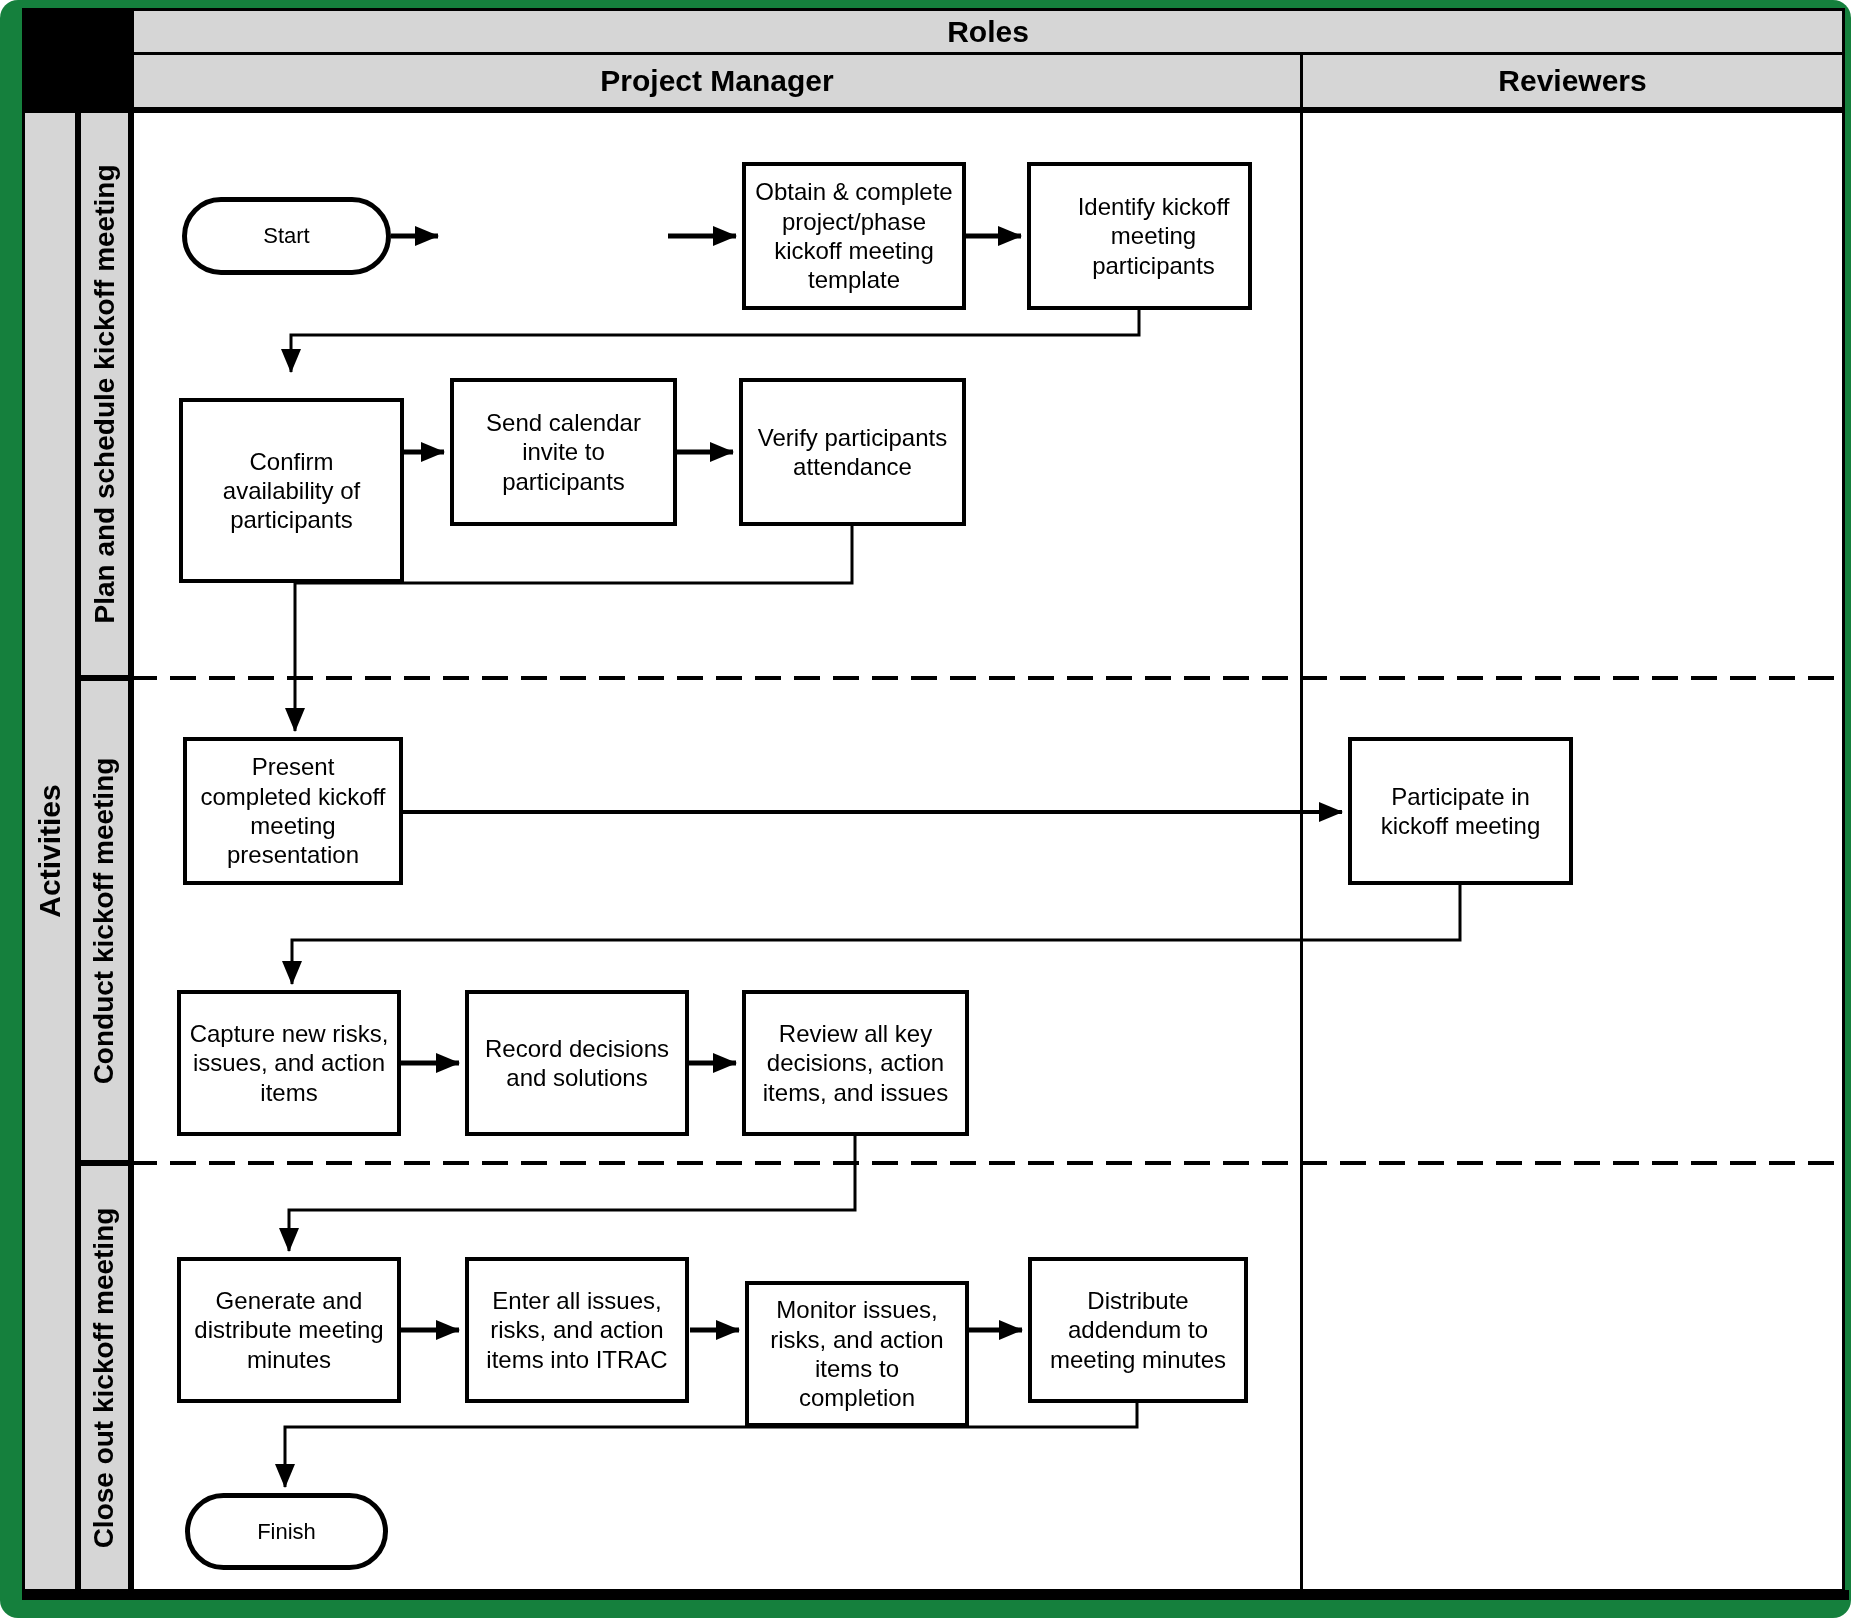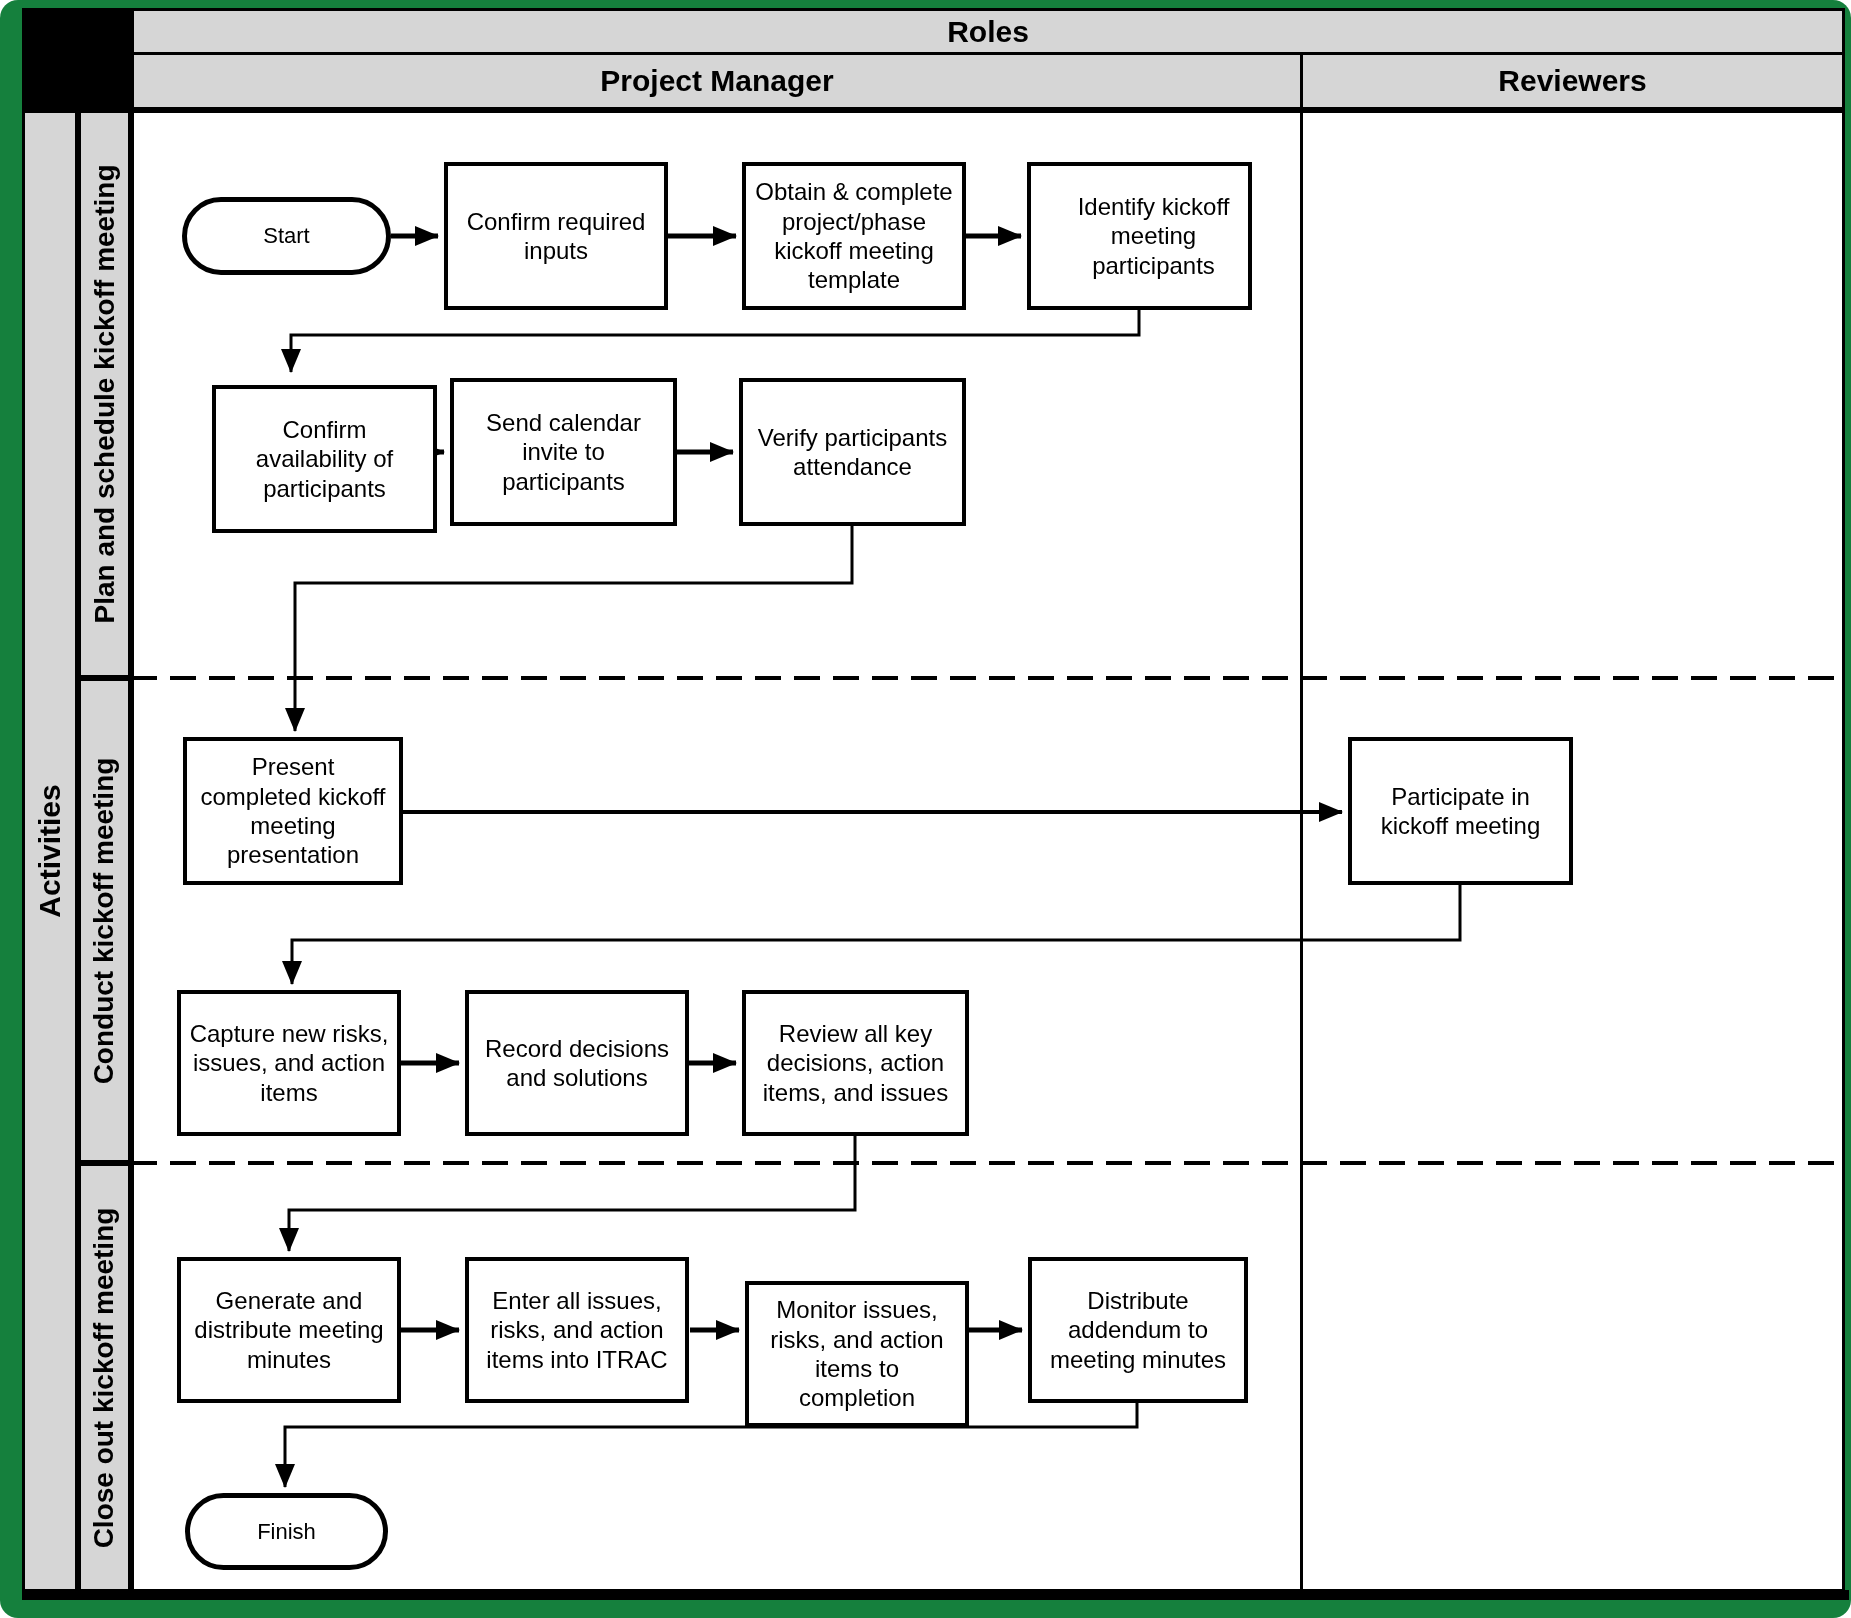--- a/index.html
+++ b/index.html
@@ -94,25 +94,24 @@
       <path d="M852 526 V583 H295 V731" marker-end="url(#arw)"></path>
       <path d="M1460 885 V940 H292 V984" marker-end="url(#arw)"></path>
       <path d="M855 1136 V1210 H289 V1251" marker-end="url(#arw)"></path>
       <path d="M1137 1403 V1427 H285 V1487" marker-end="url(#arw)"></path>
     </g>
   </svg>
 
   <div class="abs terminator" style="left:182px;top:197px;width:209px;height:78px;">
     <span>Start</span>
   </div>
-  <div class="abs node" style="left:444px;top:162px;width:224px;height:148px;">Confirm required inputs</div>
   <div class="abs node" style="left:742px;top:162px;width:224px;height:148px;">Obtain &amp; complete project/phase kickoff meeting template</div>
   <div class="abs node" style="left:1027px;top:162px;width:225px;height:148px;padding-left:36px;">Identify kickoff meeting participants</div>
 
-  <div class="abs node" style="left:179px;top:385px;width:225px;height:148px;margin-left:33px;">Confirm availability of participants</div>
+  <div class="abs node" style="left:179px;top:398px;width:225px;height:185px;">Confirm availability of participants</div>
   <div class="abs node" style="left:450px;top:378px;width:227px;height:148px;">Send calendar invite to participants</div>
   <div class="abs node" style="left:739px;top:378px;width:227px;height:148px;">Verify participants attendance</div>
 
   <div class="abs node" style="left:183px;top:737px;width:220px;height:148px;">Present completed kickoff meeting presentation</div>
   <div class="abs node" style="left:177px;top:990px;width:224px;height:146px;">Capture new risks, issues, and action items</div>
 
   <div class="abs node" style="left:1348px;top:737px;width:225px;height:148px;">Participate in kickoff meeting</div>
   <div class="abs node" style="left:465px;top:990px;width:224px;height:146px;">Record decisions and solutions</div>
   <div class="abs node" style="left:742px;top:990px;width:227px;height:146px;">Review all key decisions, action items, and issues</div>
 

